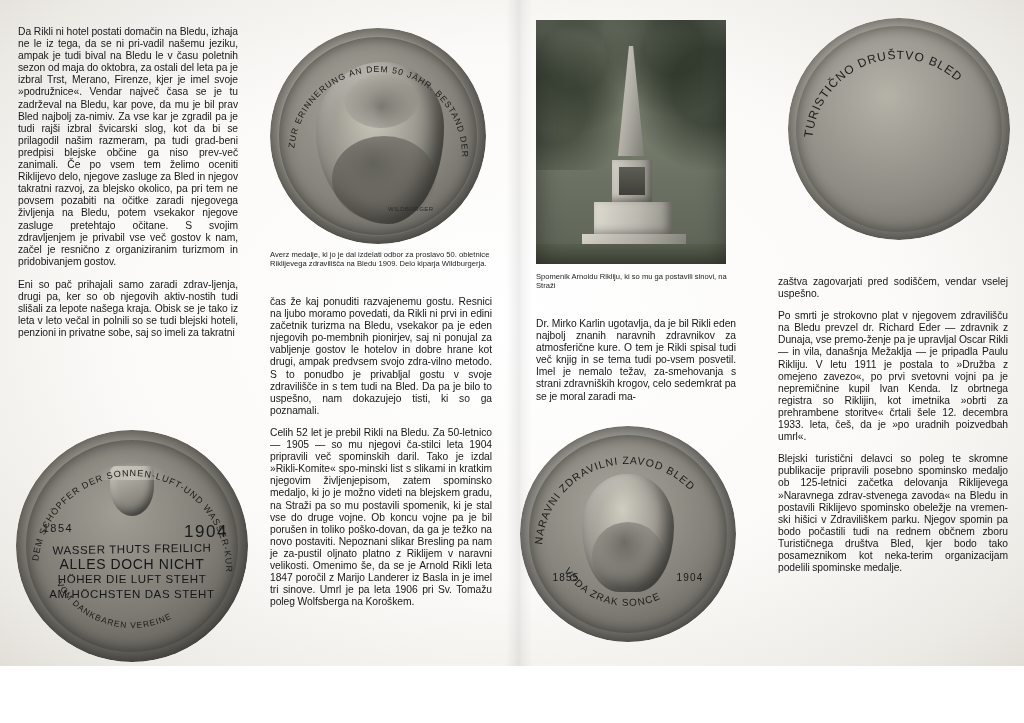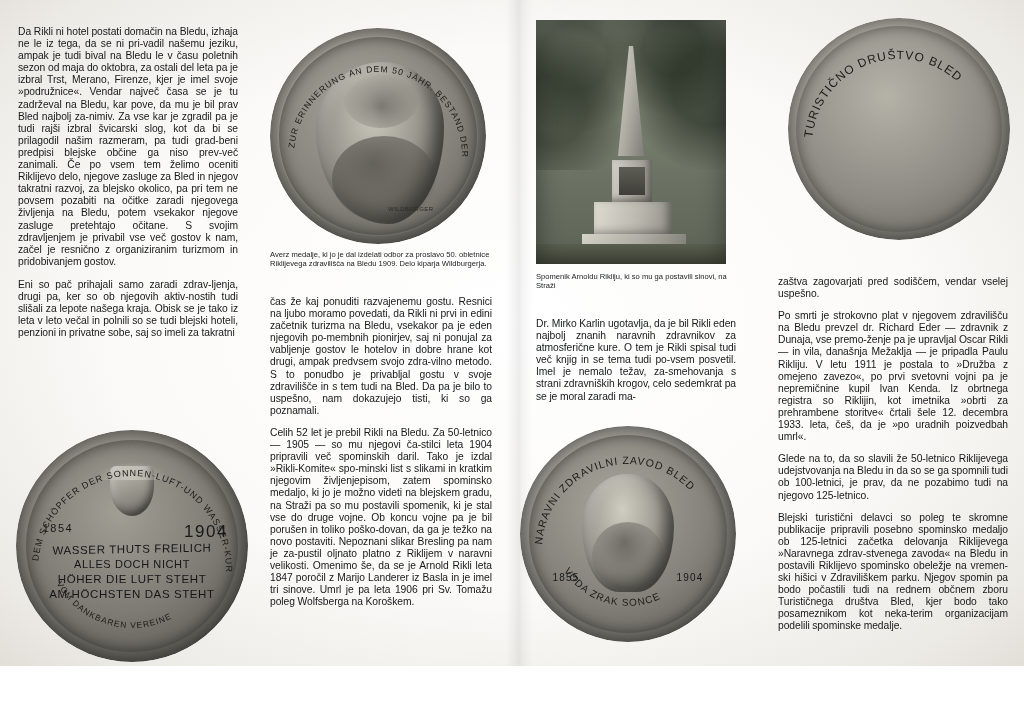--- a/index.html
+++ b/index.html
@@ -162,21 +162,21 @@
                 box-shadow: inset -3px -4px 7px rgba(0,0,0,0.45), inset 3px 3px 6px rgba(255,255,255,0.25);"></div>
     <div style="position:absolute; left:80px; top:32px; width:72px; height:18px;
                 background: radial-gradient(ellipse at 50% 100%, rgba(210,206,196,0.75) 0%, rgba(0,0,0,0) 72%);"></div>
 
     <div class="flat-text" style="top:92px; left:-74px; font-size:11px; letter-spacing:1.5px;">1854</div>
     <div class="flat-text" style="top:92px; left:74px; font-size:17px; letter-spacing:1.5px;">1904</div>
 
     <div style="position:absolute; left:30px; top:112px; width:172px; text-align:center;
                 font-family:'Liberation Sans',sans-serif; color:#15161a;">
       <div style="font-size:11.5px; line-height:15px; letter-spacing:0.6px; transform:skewY(-1deg);">WASSER THUTS FREILICH</div>
-      <div style="font-size:11px; line-height:15px; letter-spacing:0.6px;">ALLES DOCH NICHT</div>
+      <div style="font-size:14px; line-height:15px; letter-spacing:0.6px;">ALLES DOCH NICHT</div>
       <div style="font-size:11.5px; line-height:15px; letter-spacing:0.6px;">HÖHER DIE LUFT STEHT</div>
       <div style="font-size:11.5px; line-height:15px; letter-spacing:0.6px;">AM HÖCHSTEN DAS STEHT</div>
     </div>
 
     <svg class="circ-text" viewBox="0 0 232 232">
       <defs>
         <path id="arc1904top" d="M 22,140 A 94,94 0 1 1 210,140"></path>
         <path id="arc1904bot" d="M 30,112 A 86,86 0 0 0 202,112"></path>
       </defs>
       <text font-size="9" letter-spacing="1.4">
@@ -276,18 +276,17 @@
       </defs>
       <text font-size="12" letter-spacing="2">
         <textPath href="#arc125" startOffset="3%">TURISTIČNO DRUŠTVO BLED</textPath>
       </text>
     </svg>
   </div>
 
   <div class="col" style="left:778px; top:244px; width:230px;margin-top:32px;">
     <p>zaštva zagovarjati pred sodiščem, vendar vselej uspešno.</p>
     <p style="margin-top:10px;">Po smrti je strokovno plat v njegovem zdravilišču na Bledu prevzel dr. Richard Eder — zdravnik z Dunaja, vse premo-ženje pa je upravljal Oscar Rikli — in vila, današnja Mežaklja — je pripadla Paulu Rikliju. V letu 1911 je postala to »Družba z omejeno zavezo«, po prvi svetovni vojni pa je nepremičnine kupil Ivan Kenda. Iz obrtnega registra so Riklijin, kot imetnika »obrti za prehrambene storitve« črtali šele 12. decembra 1933. leta, češ, da je »po uradnih poizvedbah umrl«.</p>
-    <p style="margin-top:10px;">Glede na to, da so slavili že 50-letnico Riklijevega udejstvovanja na Bledu in da so se ga spomnili tudi ob 100-letnici, je prav, da ne pozabimo tudi na njegovo 125-letnico.</p>
     <p style="margin-top:10px;">Blejski turistični delavci so poleg te skromne publikacije pripravili posebno spominsko medaljo ob 125-letnici začetka delovanja Riklijevega »Naravnega zdrav-stvenega zavoda« na Bledu in postavili Riklijevo spominsko obeležje na vremen-ski hišici v Zdraviliškem parku. Njegov spomin pa bodo počastili tudi na rednem občnem zboru Turističnega društva Bled, kjer bodo tako posameznikom kot neka-terim organizacijam podelili spominske medalje.</p>
   </div>
 
   <div class="footer-line" style="left:778px; top:684px;">Bled, december 1980</div>
 </div>
 
 </body></html>

